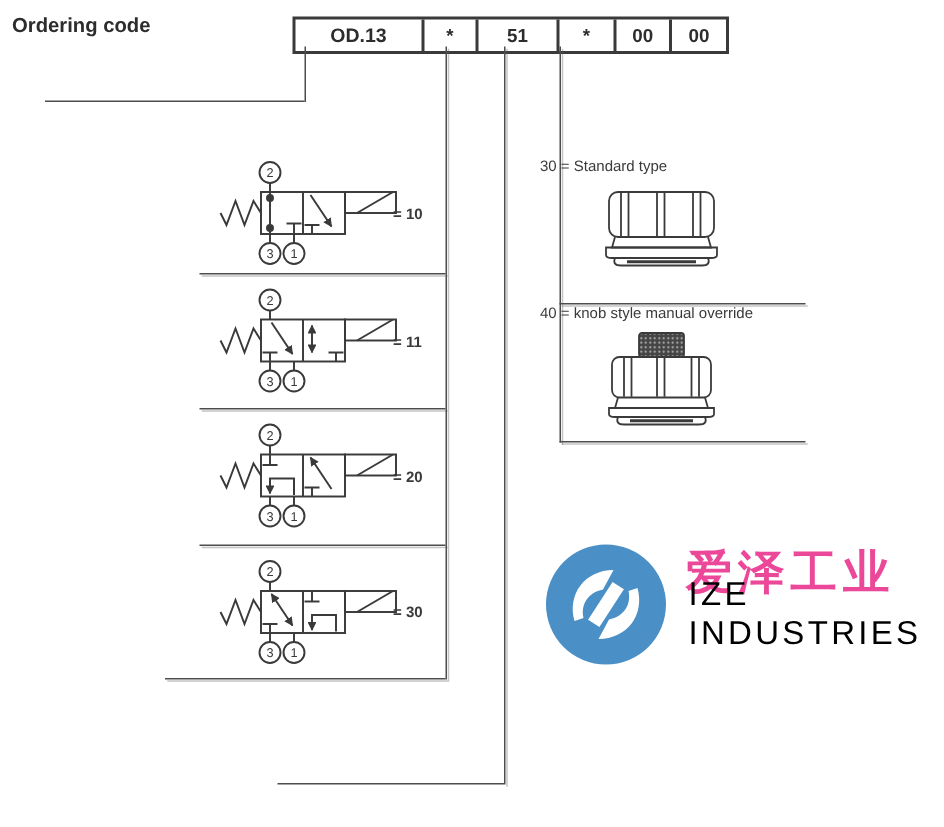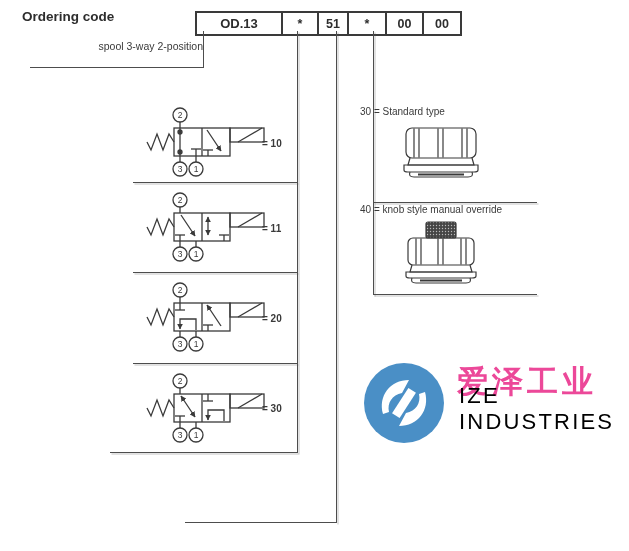--- a/index.html
+++ b/index.html
@@ -1,18 +1,18 @@
 <!DOCTYPE html>
 <html><head>
 <meta charset="utf-8">
 <style>
   html,body{margin:0;padding:0;background:#fff;}
   .canvas{position:relative;width:629px;height:551px;background:#ffffff;overflow:hidden;
           font-family:"Liberation Sans",sans-serif;color:#3a3a3a;}
-  .title{position:absolute;left:8px;top:9px;font-size:13.5px;font-weight:bold;color:#2d2d2d;margin-left:14px;}
+  .title{position:absolute;left:8px;top:9px;font-size:13.5px;font-weight:bold;color:#2d2d2d;}
   
   .octable{position:absolute;left:195px;top:11px;height:21px;display:flex;border:2px solid #3a3a3a;
            box-sizing:content-box;background:#fff;}
   .octable .cell{display:flex;align-items:center;justify-content:center;font-weight:bold;
                  font-size:12.5px;border-left:2px solid #3a3a3a;box-sizing:border-box;color:#2d2d2d;}
   .octable .cell:first-child{border-left:none;}
   
   .vline{position:absolute;width:1px;background:#4d4d4d;}
   .hline{position:absolute;height:1px;background:#4d4d4d;}
   .shadow{box-shadow:1.5px 1.5px 0 rgba(90,90,90,0.35);}
@@ -44,41 +44,40 @@
         <circle cx="1.5" cy="1.5" r="0.7" fill="#b9b9b9"></circle>
       </pattern>
     </defs>
   </svg>
 
   <div class="title">Ordering code</div>
 
   <div class="octable">
     <span class="cell" style="width:84px;font-size:13px">OD.13</span>
     <span class="cell" style="width:36px">*</span>
-    <span class="cell" style="width:30px">51</span>
+    <span class="cell" style="width:54px">51</span>
     <span class="cell" style="width:38px">*</span>
     <span class="cell" style="width:37px">00</span>
     <span class="cell" style="width:38px">00</span>
   </div>
 
   <div class="vline" style="left:203px;top:31px;height:37px"></div>
   <div class="hline" style="left:30px;top:67px;width:173px"></div>
   <div class="vline shadow" style="left:297px;top:31px;height:422px"></div>
   <div class="vline shadow" style="left:336px;top:31px;height:492px"></div>
   <div class="vline shadow" style="left:373px;top:31px;height:264px"></div>
   <div class="hline shadow" style="left:373px;top:202px;width:164px"></div>
   <div class="hline shadow" style="left:373px;top:294px;width:164px"></div>
   <div class="hline shadow" style="left:133px;top:182px;width:164px"></div>
   <div class="hline shadow" style="left:133px;top:272px;width:164px"></div>
   <div class="hline shadow" style="left:133px;top:363px;width:164px"></div>
   <div class="hline shadow" style="left:110px;top:452px;width:187px"></div>
   <div class="hline" style="left:185px;top:522px;width:151px"></div>
 
   <div class="series-label">
-    <div>spool 3-way 2-position</div>
   </div>
 
   <div class="valve-row" style="top:96px">
     <svg width="150" height="92" viewBox="0 0 150 92">
       <g stroke="#3a3a3a" stroke-width="1.3" fill="none">
         <polyline points="34,46 29,38 23,54 17,38 11,54 7,46"></polyline>
         <rect x="34" y="32" width="56" height="28"></rect>
         <line x1="62" y1="32" x2="62" y2="60"></line>
         <rect x="90" y="32" width="34" height="14"></rect>
         <line x1="98" y1="46" x2="122" y2="32"></line>

